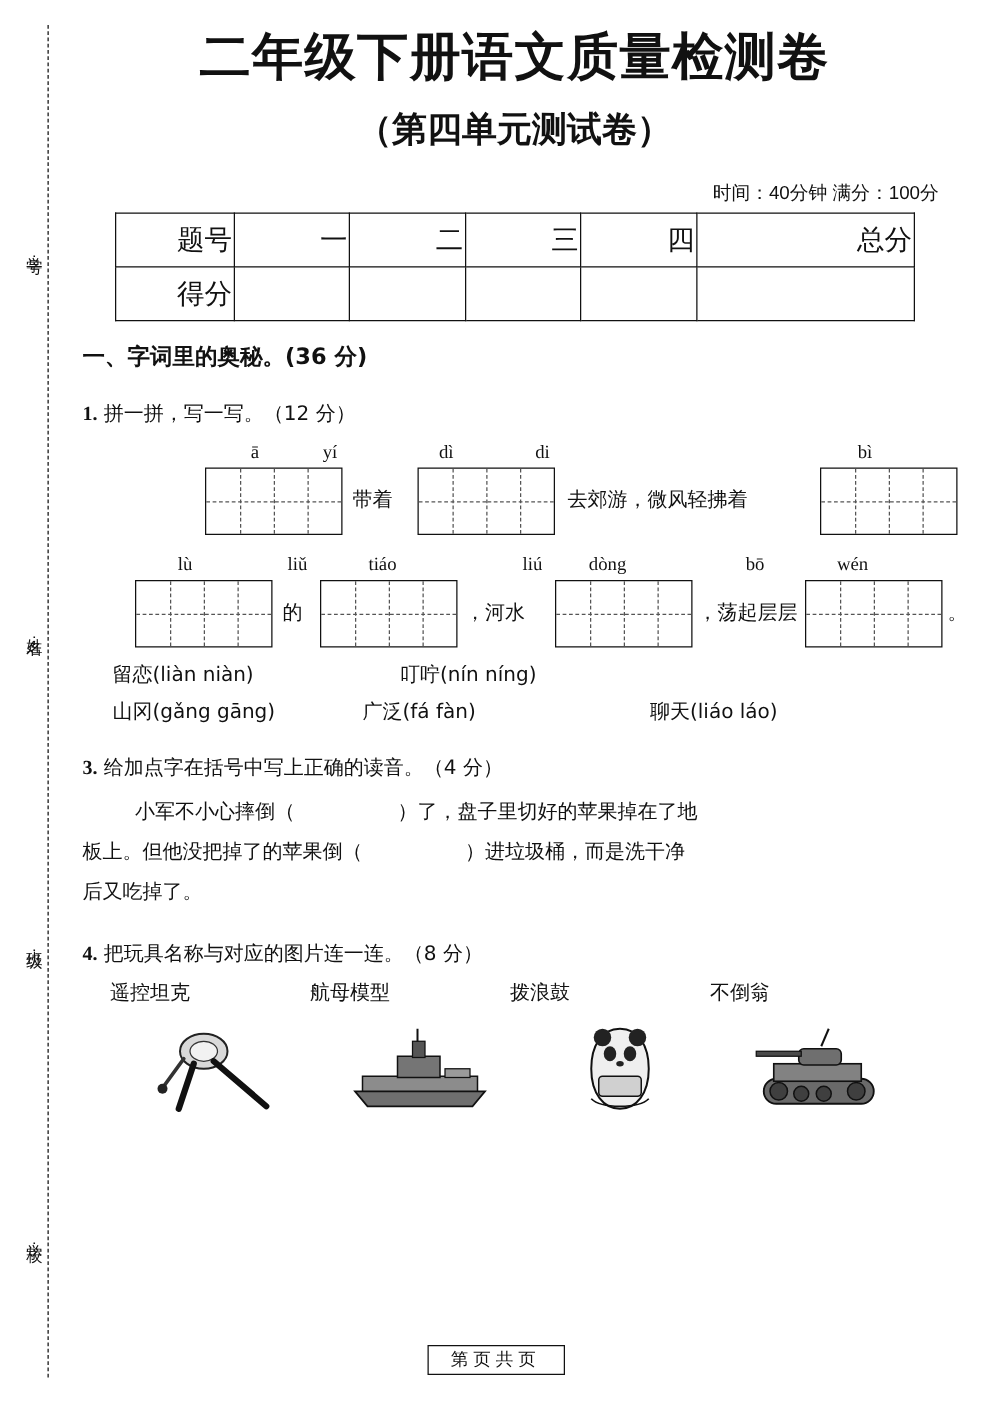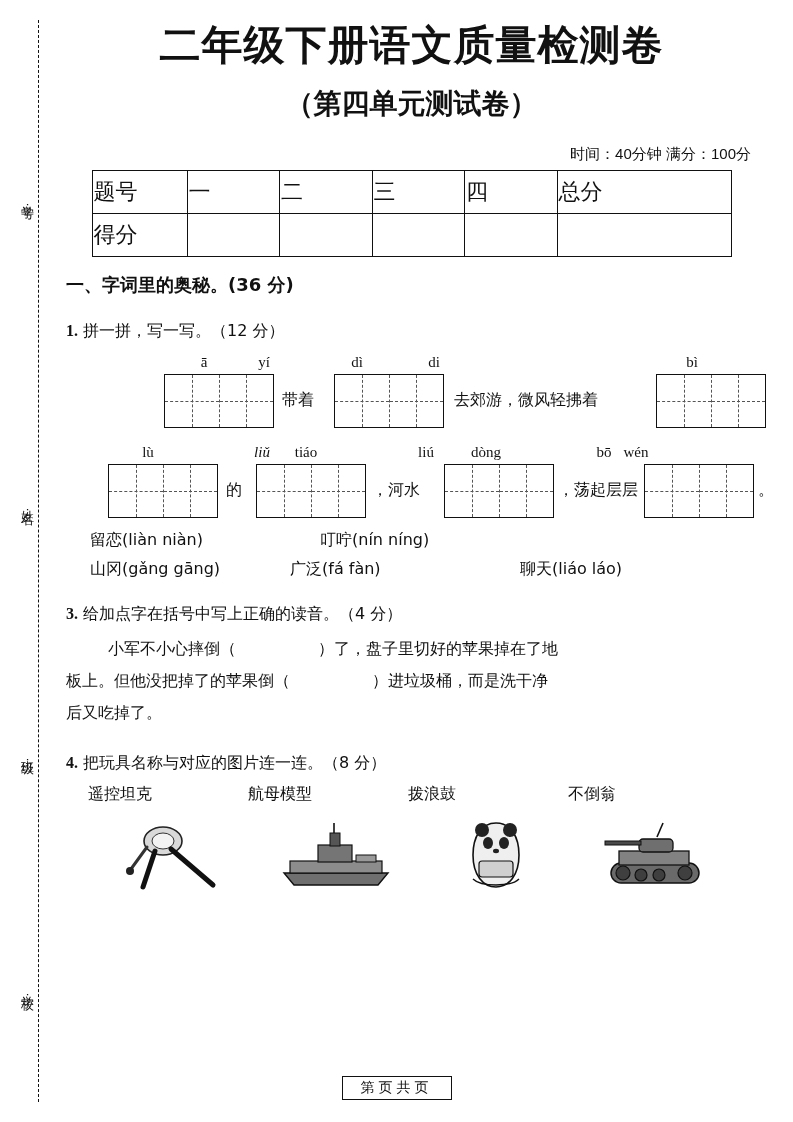--- a/index.html
+++ b/index.html
@@ -80,21 +80,21 @@
   }
 
   table.score {
     margin: 6px auto 0 auto;
     border-collapse: collapse;
     width: 640px;
   }
   table.score td {
     border: 1.3px solid #111;
     height: 40px;
-    text-align: left;
+    text-align: right;
     font-size: 22px;
     font-family: "Liberation Serif", serif;
   }
   table.score td.lbl { width: 92px; }
 
   .sec-title {
     margin-top: 16px;
     font-size: 18px;
     font-weight: bold;
     font-family: "DejaVu Sans", "Liberation Sans", sans-serif;
@@ -293,26 +293,26 @@
       </div>
       <span class="inline-txt" style="left:388px;">去郊游，微风轻拂着</span>
       <div class="tzg" style="left:590px;width:110px;">
         <div class="cell"></div>
         <div class="cell"></div>
       </div>
     </div>
 
     <div class="py-row" style="margin-top:12px;">
       <span class="py" style="left:52px;width:60px;">lù</span>
-      <span class="py" style="left:166px;width:60px;font-style:italic;">liǔ</span>
+      <span class="py" style="left:142px;width:60px;">liǔ</span>
       <span class="py" style="left:210px;width:60px;">tiáo</span>
       <span class="py" style="left:330px;width:60px;">liú</span>
       <span class="py" style="left:390px;width:60px;">dòng</span>
       <span class="py" style="left:508px;width:60px;">bō</span>
-      <span class="py" style="left:540px;width:60px;">wén</span>
+      <span class="py" style="left:586px;width:60px;">wén</span>
     </div>
     <div class="grid-row">
       <div class="tzg" style="left:42px;width:110px;">
         <div class="cell"></div>
         <div class="cell"></div>
       </div>
       <span class="inline-txt" style="left:160px;">的</span>
       <div class="tzg" style="left:190px;width:110px;">
         <div class="cell"></div>
         <div class="cell"></div>

